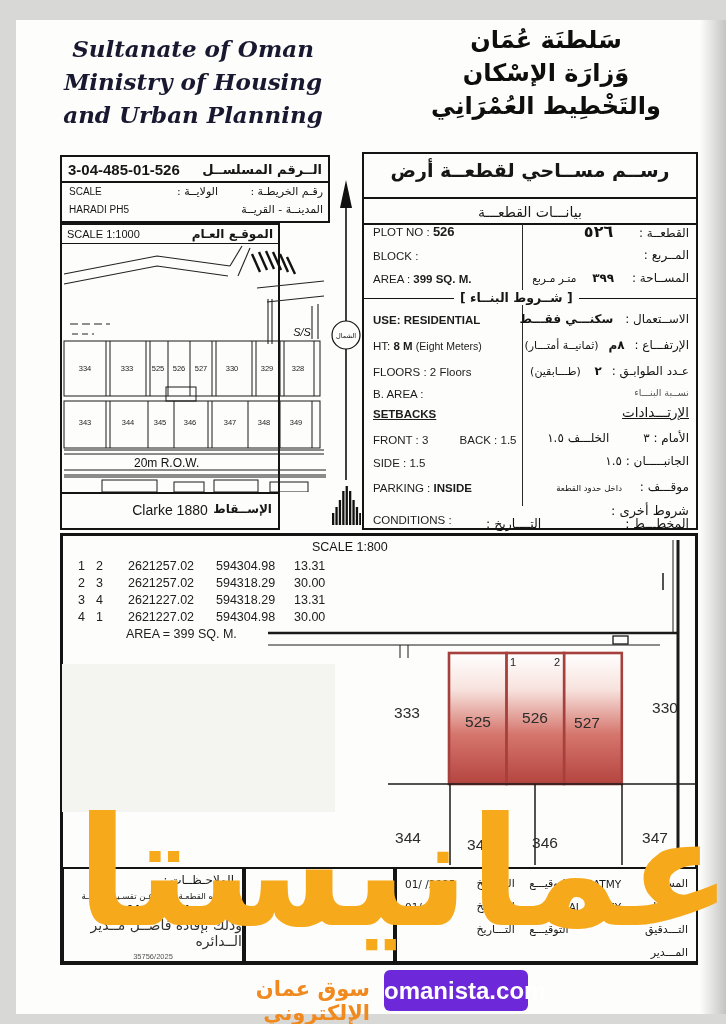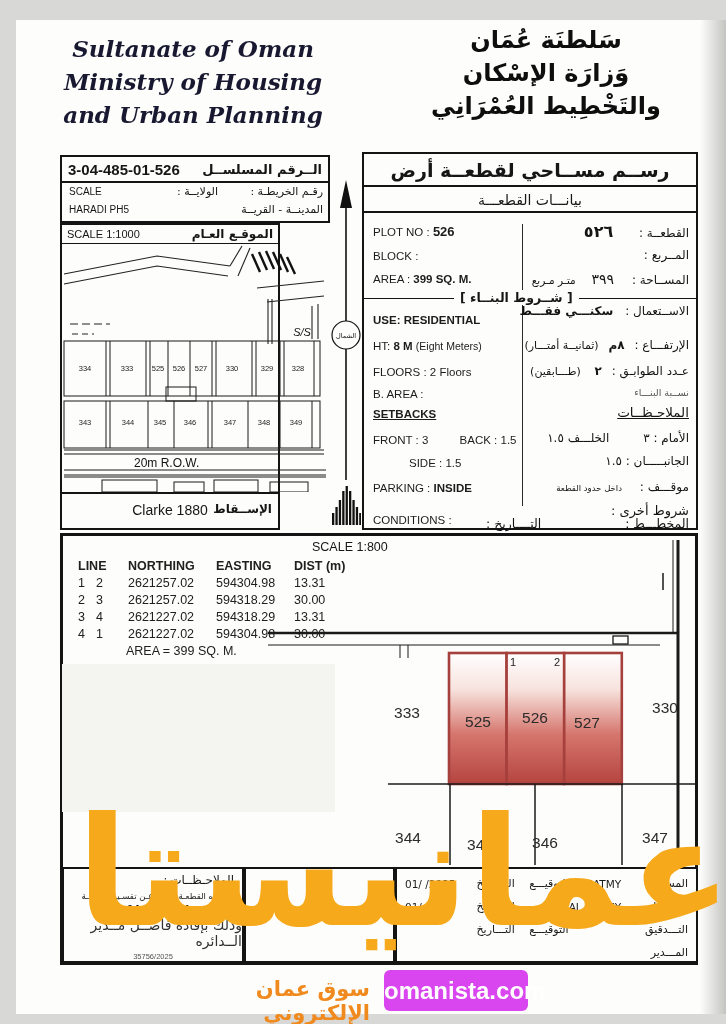--- a/index.html
+++ b/index.html
@@ -29,21 +29,21 @@
   .tc1{width:18px;} .tc2{width:32px;} .tc3{width:88px;} .tc4{width:78px;} .tc5{width:54px;}
   .sigrow{display:flex;direction:rtl;align-items:center;height:23px;font-size:11px;
           font-family:"DejaVu Sans",sans-serif;color:#1a1a1a;}
   .sigrow .s-lbl{width:52px;text-align:right;}
   .sigrow .s-name{width:72px;direction:ltr;text-align:left;font-size:10.5px;}
   .sigrow .s-sign{width:56px;}
   .sigrow .s-dlbl{width:52px;}
   .sigrow .s-date{width:62px;direction:ltr;font-size:10.5px;}
   .wm{position:absolute;right:-6px;top:778px;font-size:152px;line-height:1.25;font-weight:bold;
       color:#F7A91C;direction:rtl;font-family:"DejaVu Sans",sans-serif;z-index:40;white-space:nowrap;}
-  .badge{position:absolute;left:384px;top:970px;width:144px;height:41px;background:#d946ef;
+  .badge{position:absolute;left:384px;top:970px;width:144px;height:41px;background:#6d28d9;
          border-radius:6px;color:#fff;font-weight:bold;font-size:24px;text-align:center;
          line-height:41px;z-index:45;}
   .market{position:absolute;left:188px;top:977px;width:182px;text-align:right;color:#F08A1E;
           font-weight:bold;font-size:21px;direction:rtl;font-family:"DejaVu Sans",sans-serif;z-index:45;}
   svg text{font-family:"Liberation Sans",sans-serif;}
 </style>
 </head>
 <body>
 
 <div class="page">
@@ -184,21 +184,21 @@
         <rect x="11.2" y="313" width="2.3" height="34"></rect>
       <rect x="14.6" y="308" width="2.3" height="39"></rect>
         <rect x="18" y="313" width="2.3" height="34"></rect>
       <rect x="21.4" y="322" width="2.3" height="25"></rect>
         <rect x="24.8" y="329" width="2.3" height="18"></rect>
       <rect x="28.2" y="335" width="1.8" height="12"></rect>
     </g>
   </svg>
 
   <div class="box" style="left:362px;top:152px;width:336px;height:378px;">
-    <div class="srow ar" style="height:33px;border-bottom:2.5px solid #141414;text-align:center;font-size:19px;font-weight:bold;line-height:33px;">رســم مســاحي لقطعــة أرض</div>
+    <div class="srow ar" style="height:45px;border-bottom:2.5px solid #141414;text-align:center;font-size:19px;font-weight:bold;line-height:33px;">رســم مســاحي لقطعــة أرض</div>
     <div class="srow ar" style="height:26px;border-bottom:2.5px solid #141414;text-align:center;font-size:14px;line-height:26px;">بيانـــات القطعـــة</div>
     <div class="details" style="top:62px;padding-left:33px;">
       <div class="abs" style="left:158px;top:8px;width:1px;height:282px;background:#2a2a2a;"></div>
 
       <div class="d-en" style="top:8px;">
         <span>PLOT NO :</span>
         <span style="font-weight:bold;font-size:13px;">526</span>
       </div>
       <div class="d-ar" style="top:6px;">
         <span>القطعــة :</span>
@@ -207,29 +207,29 @@
 
       <div class="d-en" style="top:34px;">BLOCK :</div>
       <div class="d-ar" style="top:32px;">المــربع :</div>
 
       <div class="d-en" style="top:57px;">
         <span>AREA :</span>
         <span style="font-weight:600;">399 SQ. M.</span>
       </div>
       <div class="d-ar" style="top:55px;">
         <span>المســاحة :</span>
-        <span style="font-weight:normal;font-size:14px;margin-right:14px;">٣٩٩</span>
+        <span style="font-weight:bold;font-size:12px;margin-right:14px;">٣٩٩</span>
         <span style="font-size:10.5px;margin-right:12px;">متـر مـربع</span>
       </div>
 
       <div class="abs" style="left:0;right:0;top:82px;border-top:1.8px solid #141414;"></div>
       <div class="abs ar" style="left:90px;top:74px;background:#fdfdfb;padding:0 6px;font-size:12.5px;font-weight:bold;">[ شــروط البنــاء ]</div>
 
       <div class="d-en" style="top:98px;font-weight:600;">USE: RESIDENTIAL</div>
-      <div class="d-ar" style="top:88px;">
+      <div class="d-ar" style="top:96px;">
         <span>الاســتعمال :</span>
         <span style="font-weight:bold;margin-right:8px;">سكنـــي فقـــط</span>
       </div>
 
       <div class="d-en" style="top:124px;">
         <span>HT:</span>
         <span style="font-weight:bold;">8 M</span>
         <span style="font-size:10.5px;">(Eight Meters)</span>
       </div>
       <div class="d-ar" style="top:122px;">
@@ -242,32 +242,32 @@
       <div class="d-ar" style="top:148px;">
         <span>عـدد الطوابـق :</span>
         <span style="font-weight:bold;margin-right:6px;">٢</span>
         <span style="font-size:11px;margin-right:10px;">(طـــابقين)</span>
       </div>
 
       <div class="d-en" style="top:172px;">B. AREA :</div>
       <div class="d-ar" style="top:171px;font-size:9.5px;color:#555;">نســبة البنـــاء</div>
 
       <div class="d-en uline" style="top:192px;font-weight:600;">SETBACKS</div>
-      <div class="d-ar uline" style="top:188px;font-size:13.5px;">الملاحـظــات</div>
+      <div class="d-ar uline" style="top:188px;font-size:13.5px;">الإرتـــدادات</div>
 
       <div class="d-en" style="top:218px;">
         <span>FRONT : 3</span>
         <span style="margin-left:28px;">BACK : 1.5</span>
       </div>
       <div class="d-ar" style="top:215px;">
         <span>الأمام :  ٣</span>
         <span style="margin-right:30px;">الخلـــف  ١.٥</span>
       </div>
 
-      <div class="d-en" style="top:241px;margin-left:36px;">SIDE : 1.5</div>
+      <div class="d-en" style="top:241px;">SIDE : 1.5</div>
       <div class="d-ar" style="top:238px;">الجانبـــــان :  ١.٥</div>
 
       <div class="d-en" style="top:266px;">
         <span>PARKING :</span>
         <span style="font-weight:bold;">INSIDE</span>
       </div>
       <div class="d-ar" style="top:264px;">
         <span>موقـــف :</span>
         <span style="font-size:8.5px;margin-right:14px;">داخل حدود القطعة</span>
       </div>
@@ -278,26 +278,20 @@
       <div class="d-ar" style="top:300px;right:7px;font-size:12.5px;">المخطـــط :</div>
       <div class="d-ar" style="top:300px;right:auto;left:122px;font-size:12.5px;">التــــاريخ :</div>
     </div>
   </div>
 
   <div class="box" style="left:60px;top:533px;width:638px;height:432px;border-width:3px;"></div>
 
   <span class="abs en" style="left:312px;top:540px;font-size:12.5px;">SCALE 1:800</span>
 
   <div class="tbl">
-    <div class="trow" style="font-weight:600;">
-      <span style="width:50px;">LINE</span>
-      <span class="tc3">NORTHING</span>
-      <span class="tc4">EASTING</span>
-      <span class="tc5">DIST (m)</span>
-    </div>
     <div class="trow">
       <span class="tc1">1</span>
         <span class="tc2">2</span>
         <span class="tc3">2621257.02</span>
         <span class="tc4">594304.98</span>
         <span class="tc5">13.31</span>
     </div>
     <div class="trow">
       <span class="tc1">2</span>
         <span class="tc2">3</span>

